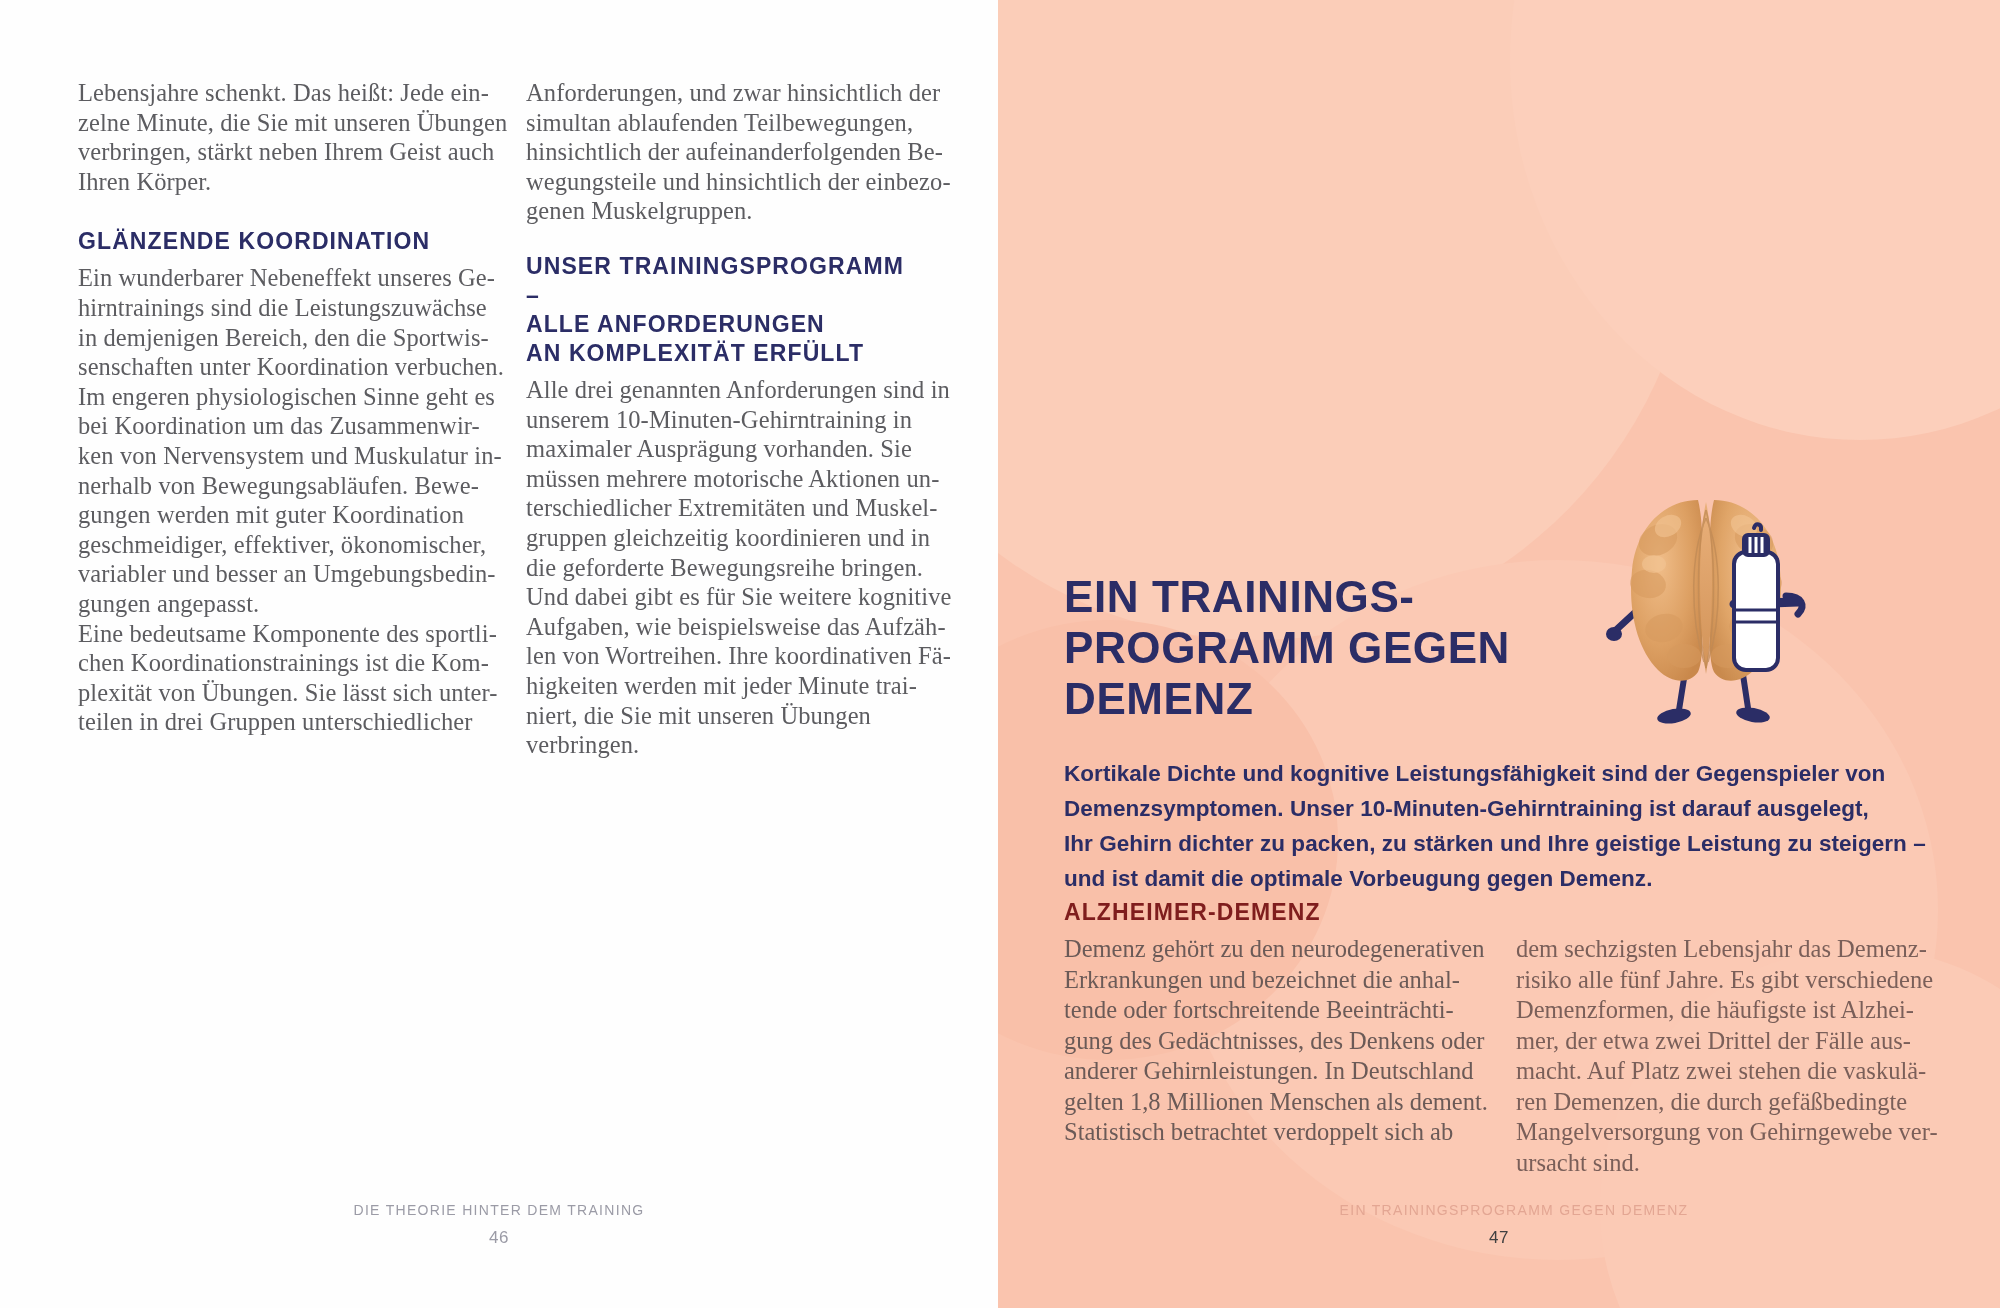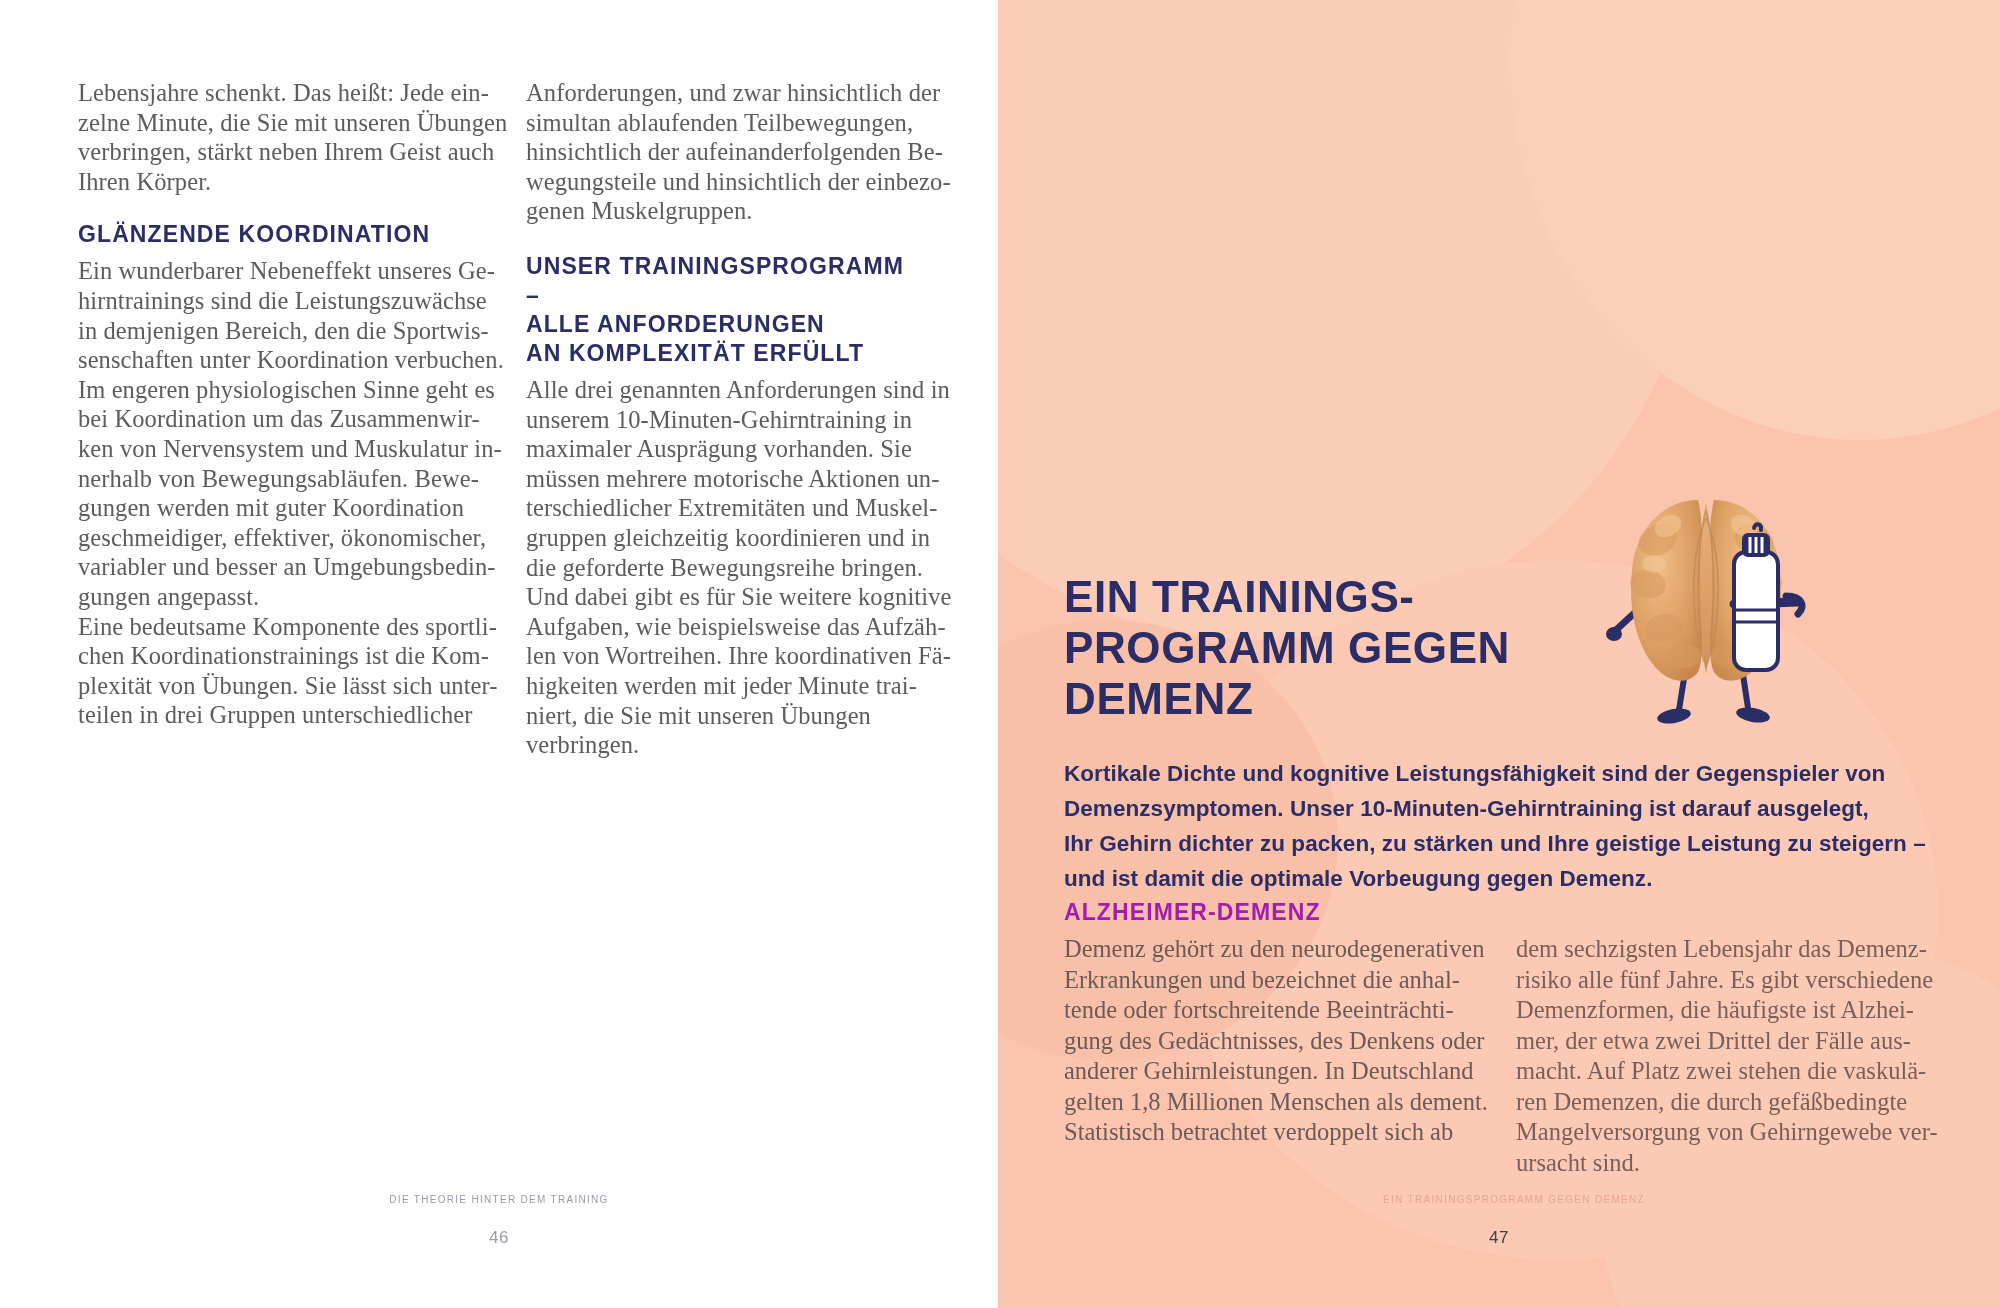--- a/index.html
+++ b/index.html
@@ -56,21 +56,21 @@
   .sub-head {
     font-family: "Liberation Sans", sans-serif;
     font-size: 23px;
     font-weight: bold;
     letter-spacing: 1.1px;
     color: #2b2d66;
     margin: 26px 0 7px 0;
     line-height: 29px;
   }
   .sub-head .ln { display: block; }
-  .sub-head.first { margin-top: 24px; }
+  .sub-head.first { margin-top: 31px; }
 
   
   .page-right {
     position: relative;
     width: 1002px;
     height: 1308px;
     flex: 0 0 1002px;
     background: #fac4ae;
     overflow: hidden;
     text-decoration: underline;
@@ -150,21 +150,21 @@
     display: flex;
     gap: 50px;
   }
   .lower-col { width: 402px; }
 
   .alz-head {
     font-family: "Liberation Sans", sans-serif;
     font-size: 23px;
     font-weight: bold;
     letter-spacing: 1.1px;
-    color: #a21caf;
+    color: #7f1d1d;
     margin: 0 0 8px 0;
     line-height: 28px;
   }
   .peach-body {
     font-family: "Liberation Serif", serif;
     font-size: 24.5px;
     line-height: 30.5px;
     color: #6b5a57;
     margin: 0;
   }
@@ -176,25 +176,25 @@
   .footer {
     position: absolute;
     bottom: 0;
     width: 100%;
     text-align: center;
     font-family: "Liberation Sans", sans-serif;
   }
   .footer-left { bottom: 60px; }
   .footer-right { bottom: 60px; }
   .footer .runhead {
-    font-size: 10px;
+    font-size: 14px;
     letter-spacing: 1.3px;
     color: #9b9ba6;
     display: block;
-    margin-bottom: 23px;
+    margin-bottom: 10px;
   }
   .footer .folio {
     font-size: 17px;
     letter-spacing: 0.6px;
     color: #9b9ba6;
     display: block;
   }
   .footer-right .runhead { color: #e3a693; padding-left: 30px; }
   .footer-right .folio { color: #404040; }
 

